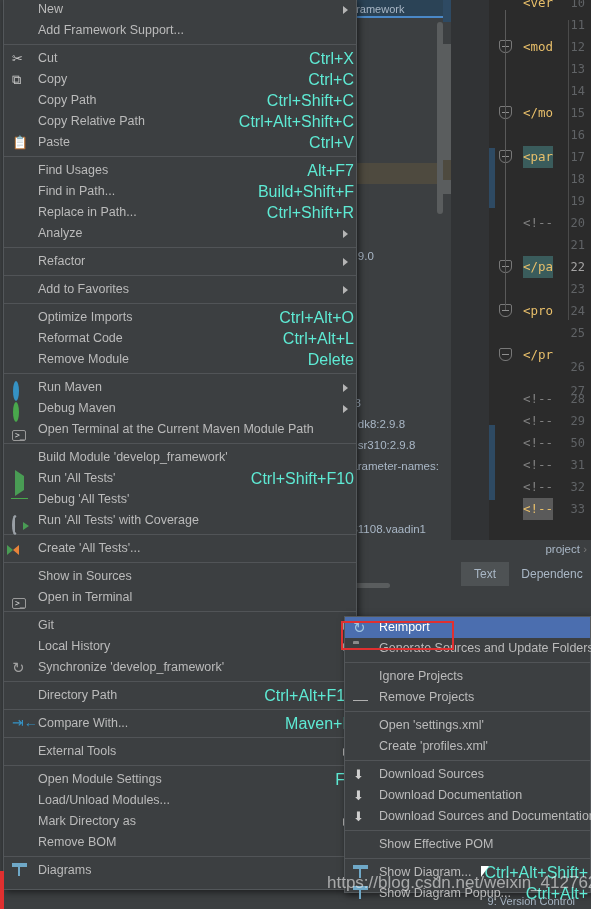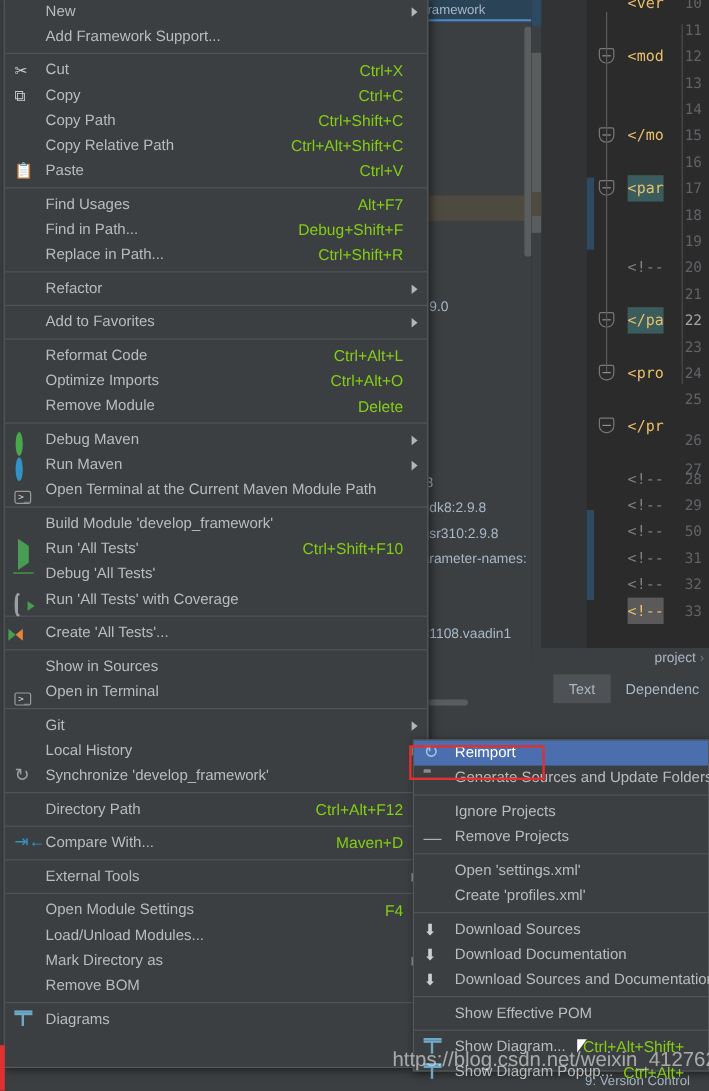--- a/index.html
+++ b/index.html
@@ -68,21 +68,21 @@
   }
   #main-menu{left:3px;top:-2px;width:354px;height:892px;}
   #sub-menu{left:344px;top:616px;width:247px;height:277px;}
 
   .mi{
     position:relative;height:21px;line-height:21px;
     padding-left:34px;padding-right:10px;white-space:nowrap;
     color:#bbbbbb;font-size:12.5px;box-sizing:border-box;
   }
   .mi.sel{background:#4b6eaf;color:#ffffff;}
-  .mi .acc{position:absolute;right:20px;top:0;color:#84cc16;font-size:13px;}
+  .mi .acc{position:absolute;right:2px;top:0;color:#5eead4;font-size:16px;}
   .mi .arrow{position:absolute;right:8px;top:7px;width:0;height:0;
       border-left:5px solid #b5b5b5;border-top:4px solid transparent;border-bottom:4px solid transparent;}
   .mi .ico{position:absolute;left:8px;top:3px;width:16px;height:16px;}
   .sep{height:1px;background:#515457;margin:3px 0;}
 
   
   .i-gear{width:14px;height:14px;border-radius:50%;border:3px solid #3592c4;box-sizing:border-box;
           position:relative;top:1px;left:1px;}
   .i-gear.green{border-color:#49a84c;}
   .i-gear:before{content:"";position:absolute;left:3px;top:3px;width:2px;height:2px;background:#3c3f41;}
@@ -231,33 +231,34 @@
     <div class="mi"><span>New</span><span class="arrow"></span></div>
     <div class="mi"><span>Add Framework Support...</span></div>
     <div class="sep"></div>
     <div class="mi"><span class="ico i-cut">✂</span><span>Cut</span><span class="acc">Ctrl+X</span></div>
     <div class="mi"><span class="ico i-copy">⧉</span><span>Copy</span><span class="acc">Ctrl+C</span></div>
     <div class="mi"><span>Copy Path</span><span class="acc">Ctrl+Shift+C</span></div>
     <div class="mi"><span>Copy Relative Path</span><span class="acc">Ctrl+Alt+Shift+C</span></div>
     <div class="mi"><span class="ico i-paste">📋</span><span>Paste</span><span class="acc">Ctrl+V</span></div>
     <div class="sep"></div>
     <div class="mi"><span>Find Usages</span><span class="acc">Alt+F7</span></div>
-    <div class="mi"><span>Find in Path...</span><span class="acc">Debug+Shift+F</span></div>
+    <div class="mi"><span>Find in Path...</span><span class="acc">Build+Shift+F</span></div>
     <div class="mi"><span>Replace in Path...</span><span class="acc">Ctrl+Shift+R</span></div>
+    <div class="mi"><span>Analyze</span><span class="arrow"></span></div>
     <div class="sep"></div>
     <div class="mi"><span>Refactor</span><span class="arrow"></span></div>
     <div class="sep"></div>
     <div class="mi"><span>Add to Favorites</span><span class="arrow"></span></div>
     <div class="sep"></div>
+    <div class="mi"><span>Optimize Imports</span><span class="acc">Ctrl+Alt+O</span></div>
     <div class="mi"><span>Reformat Code</span><span class="acc">Ctrl+Alt+L</span></div>
-    <div class="mi"><span>Optimize Imports</span><span class="acc">Ctrl+Alt+O</span></div>
     <div class="mi"><span>Remove Module</span><span class="acc">Delete</span></div>
     <div class="sep"></div>
+    <div class="mi"><span class="ico"><span class="i-gear"></span></span><span>Run Maven</span><span class="arrow"></span></div>
     <div class="mi"><span class="ico"><span class="i-gear green"></span></span><span>Debug Maven</span><span class="arrow"></span></div>
-    <div class="mi"><span class="ico"><span class="i-gear"></span></span><span>Run Maven</span><span class="arrow"></span></div>
     <div class="mi"><span class="ico"><span class="i-term">&gt;_</span></span><span>Open Terminal at the Current Maven Module Path</span></div>
     <div class="sep"></div>
     <div class="mi"><span>Build Module 'develop_framework'</span></div>
     <div class="mi"><span class="ico"><span class="i-play"></span></span><span>Run 'All Tests'</span><span class="acc">Ctrl+Shift+F10</span></div>
     <div class="mi"><span class="ico"><span class="i-bug"></span></span><span>Debug 'All Tests'</span></div>
     <div class="mi"><span class="ico"><span class="i-cov"></span></span><span>Run 'All Tests' with Coverage</span></div>
     <div class="sep"></div>
     <div class="mi"><span class="ico"><span class="i-create"></span></span><span>Create 'All Tests'...</span></div>
     <div class="sep"></div>
     <div class="mi"><span>Show in Sources</span></div>

